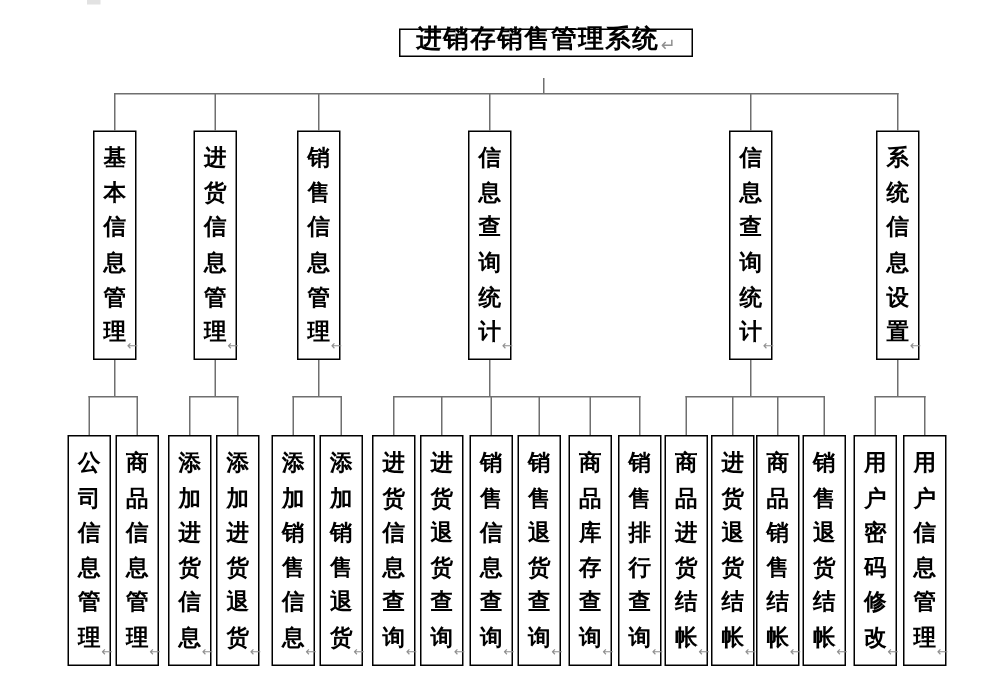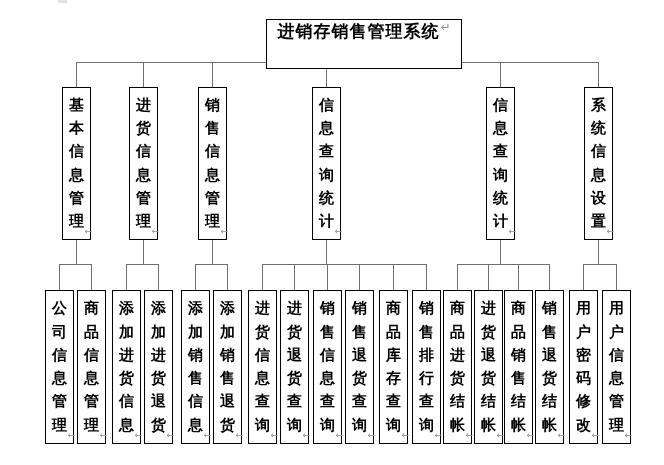--- a/index.html
+++ b/index.html
@@ -13,22 +13,22 @@
   }
   .line { position: absolute; background: #6f6f6f; }
   .box {
     position: absolute;
     box-sizing: border-box;
     border: 1px solid #000000;
     background: #ffffff;
     color: #000000;
   }
   .title-box {
-    left: 266px; top: 19px; width: 196px; height: 50px;
-    display: flex; align-items: flex-start; justify-content: center;
+    left: 266px; top: 19px; width: 196px; height: 19px;
+    display: flex; align-items: flex-end; justify-content: center;
     font-weight: bold; font-size: 17px; letter-spacing: 1px;
     white-space: nowrap;
   }
   .title-mark {
     color: #909090; font-size: 12px; font-weight: normal;
     margin-left: 1px; letter-spacing: 0;
   }
   .vbox { width: 29px; }
   .vtext {
     position: absolute; left: 0; top: 0; right: 0; bottom: 0;

